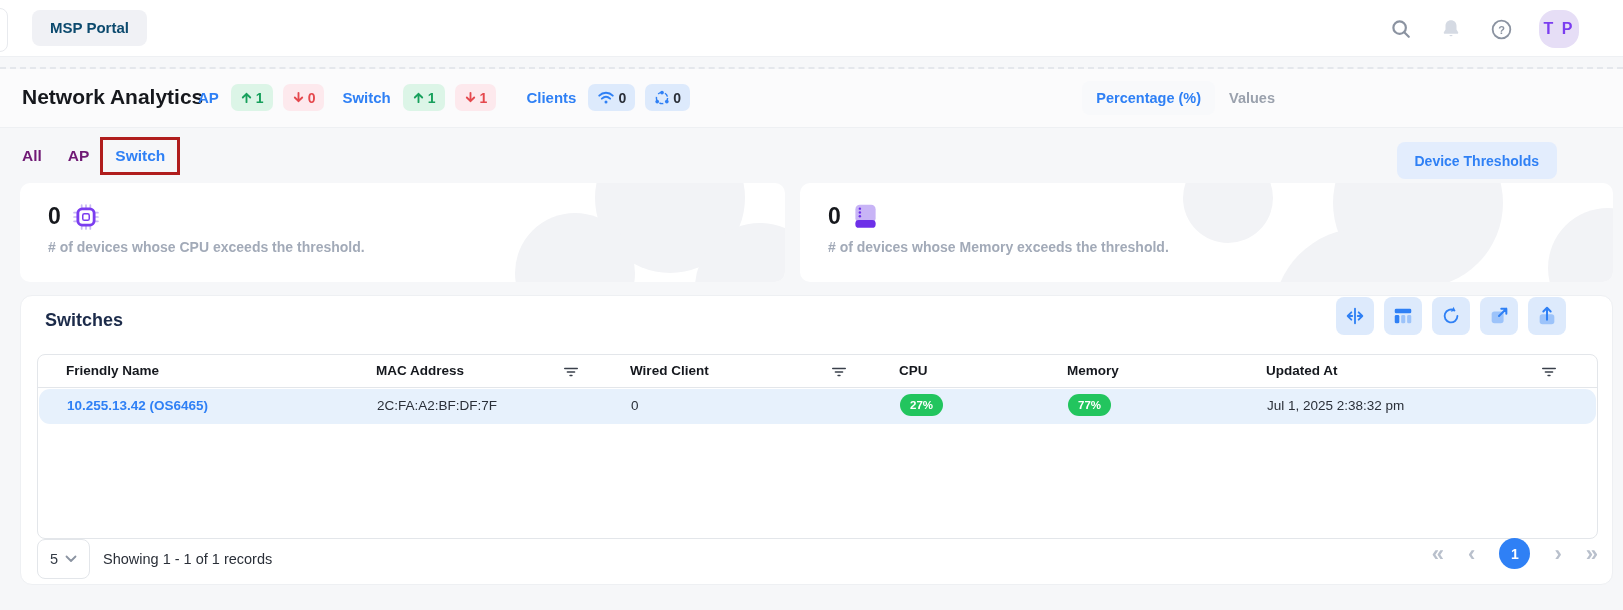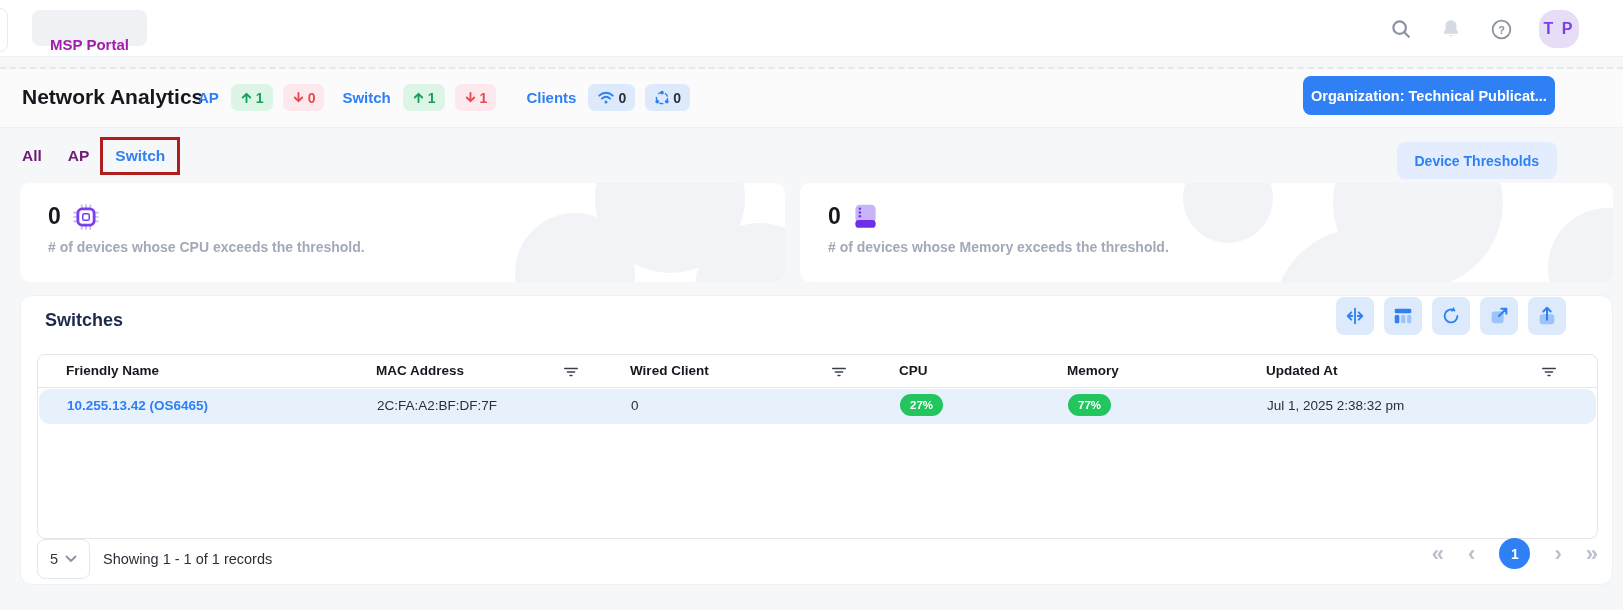--- a/index.html
+++ b/index.html
@@ -14,23 +14,23 @@
   
   .topbar {
     position:absolute; left:0; top:0; width:1623px; height:57px;
     background:#ffffff; border-bottom:1px solid #eef0f3;
   }
   .sidebar-sliver {
     position:absolute; left:-10px; top:8px; width:18px; height:44px;
     background:#ffffff; border:1px solid #e8eaee; border-radius:8px;
   }
   .msp-btn {
-    position:absolute; left:32px; top:10px; height:36px; padding:17px 18px;
+    position:absolute; left:32px; top:10px; height:36px; padding:0 18px;
     background:#f0f1f5; border-radius:8px; border:none;
-    color:#a21caf; font-weight:bold; font-size:15px; line-height:36px; cursor:pointer;
+    color:#0c4a6e; font-weight:bold; font-size:15px; line-height:36px; cursor:pointer;
     font-family:"Liberation Sans", sans-serif;
   }
   .org-line { position:absolute; left:124px; top:20px; font-size:15px; font-weight:bold; }
   .org-line .org-value { color:#2f80f5; margin-left:6px; cursor:pointer; }
   .topbar-icons { position:absolute; right:44px; top:10px; display:flex; align-items:center; gap:26px; }
   .t-icon { width:24px; height:24px; display:inline-flex; align-items:center; justify-content:center; cursor:pointer; }
   .avatar {
     width:40px; height:38px; border-radius:16px; background:#e6def6;
     color:#7b3df0; font-weight:bold; font-size:16px; letter-spacing:2px;
     display:flex; align-items:center; justify-content:center; cursor:pointer;
@@ -201,21 +201,24 @@
       <svg width="16" height="16" viewBox="0 0 20 20">
         <circle cx="10" cy="10" r="7" fill="none" stroke="#2f80f5" stroke-width="1.8" stroke-dasharray="5 4"></circle>
         <circle cx="10" cy="3.2" r="2.3" fill="#2f80f5"></circle>
         <circle cx="4" cy="14.5" r="2.3" fill="#2f80f5"></circle>
         <circle cx="16" cy="14.5" r="2.3" fill="#2f80f5"></circle>
       </svg>
       <span>0</span>
     </span>
   </div>
 
-  <button class="org-button">Organization: Technical Publicat...</button>
+  <div class="toggle-wrap">
+    <span class="toggle-pct">Percentage (%)</span>
+    <span class="toggle-val">Values</span>
+  </div>
 </div>
 
 <div class="tabs">
   <span class="tab">All</span>
   <span class="tab">AP</span>
   <span class="tab active">Switch</span>
 </div>
 <div class="row-actions">
   <button class="btn-soft">Device Thresholds</button>
 </div>

